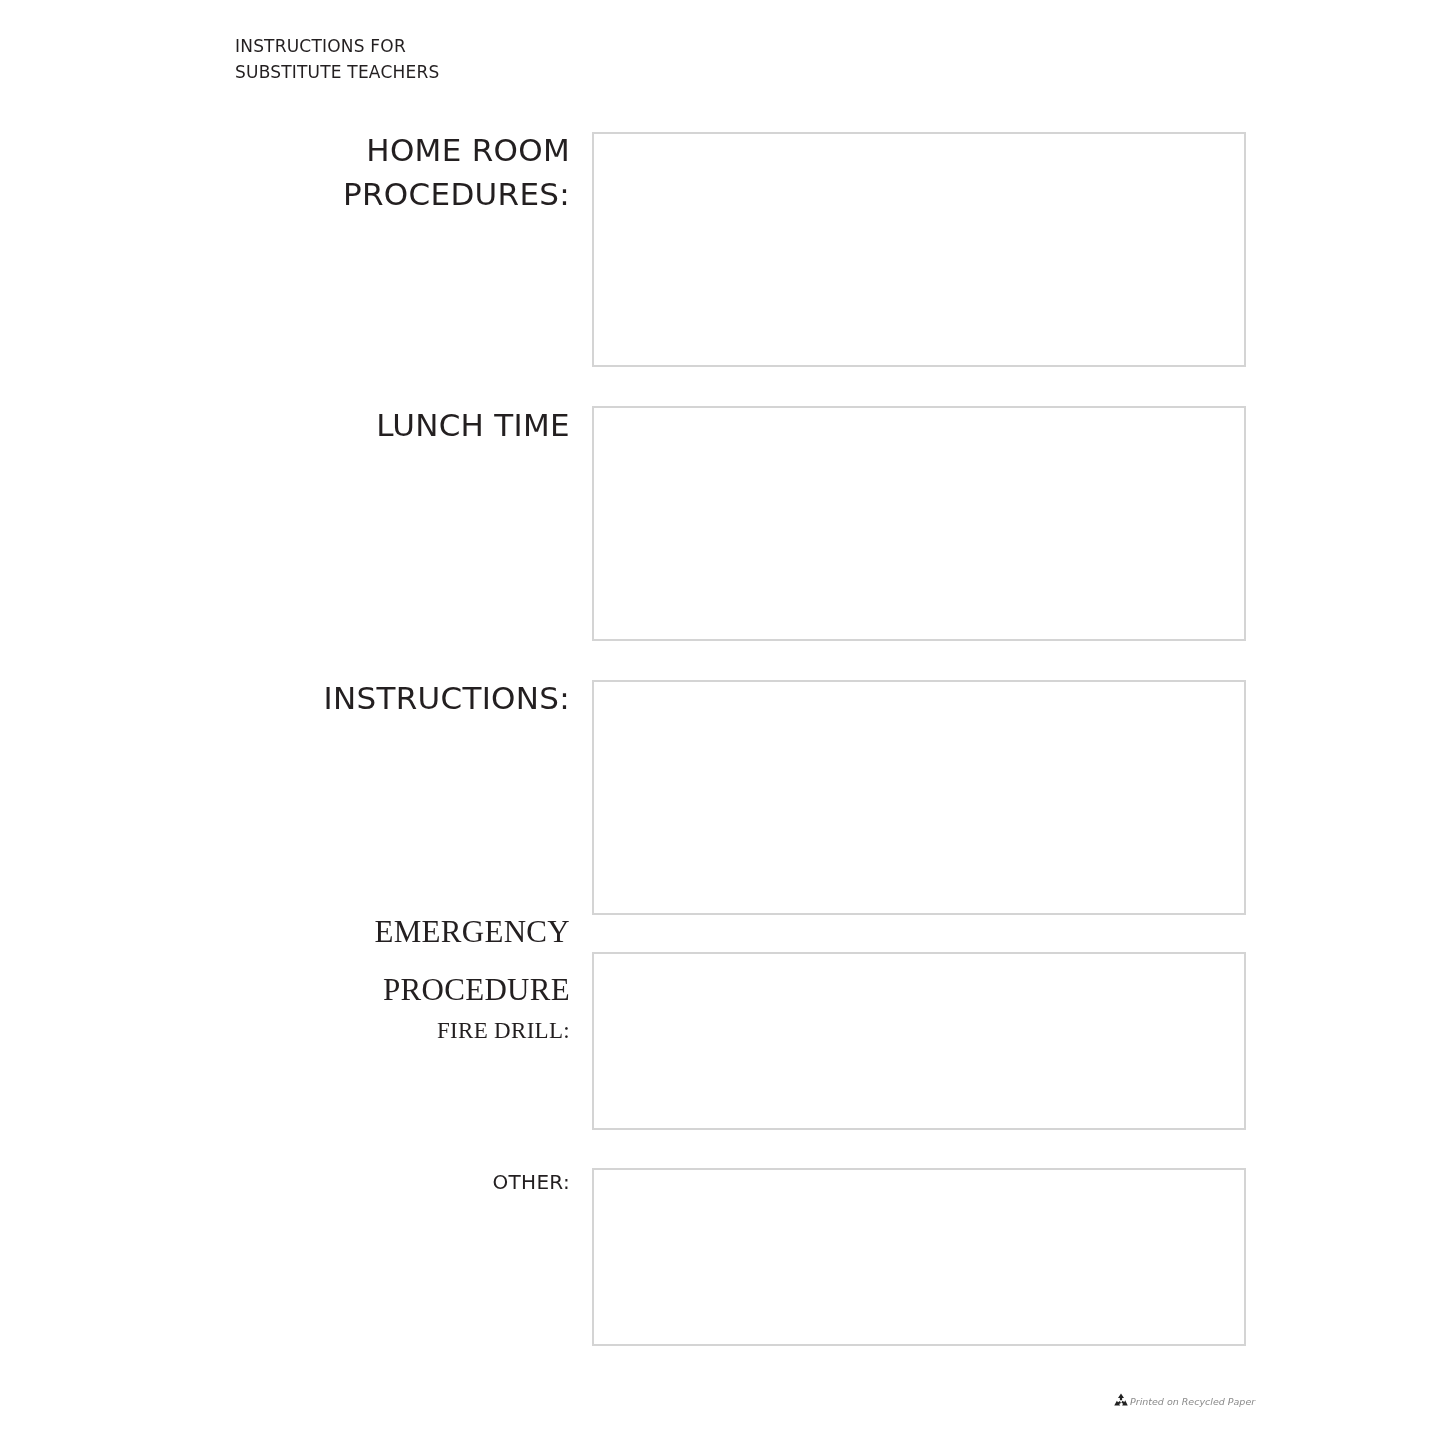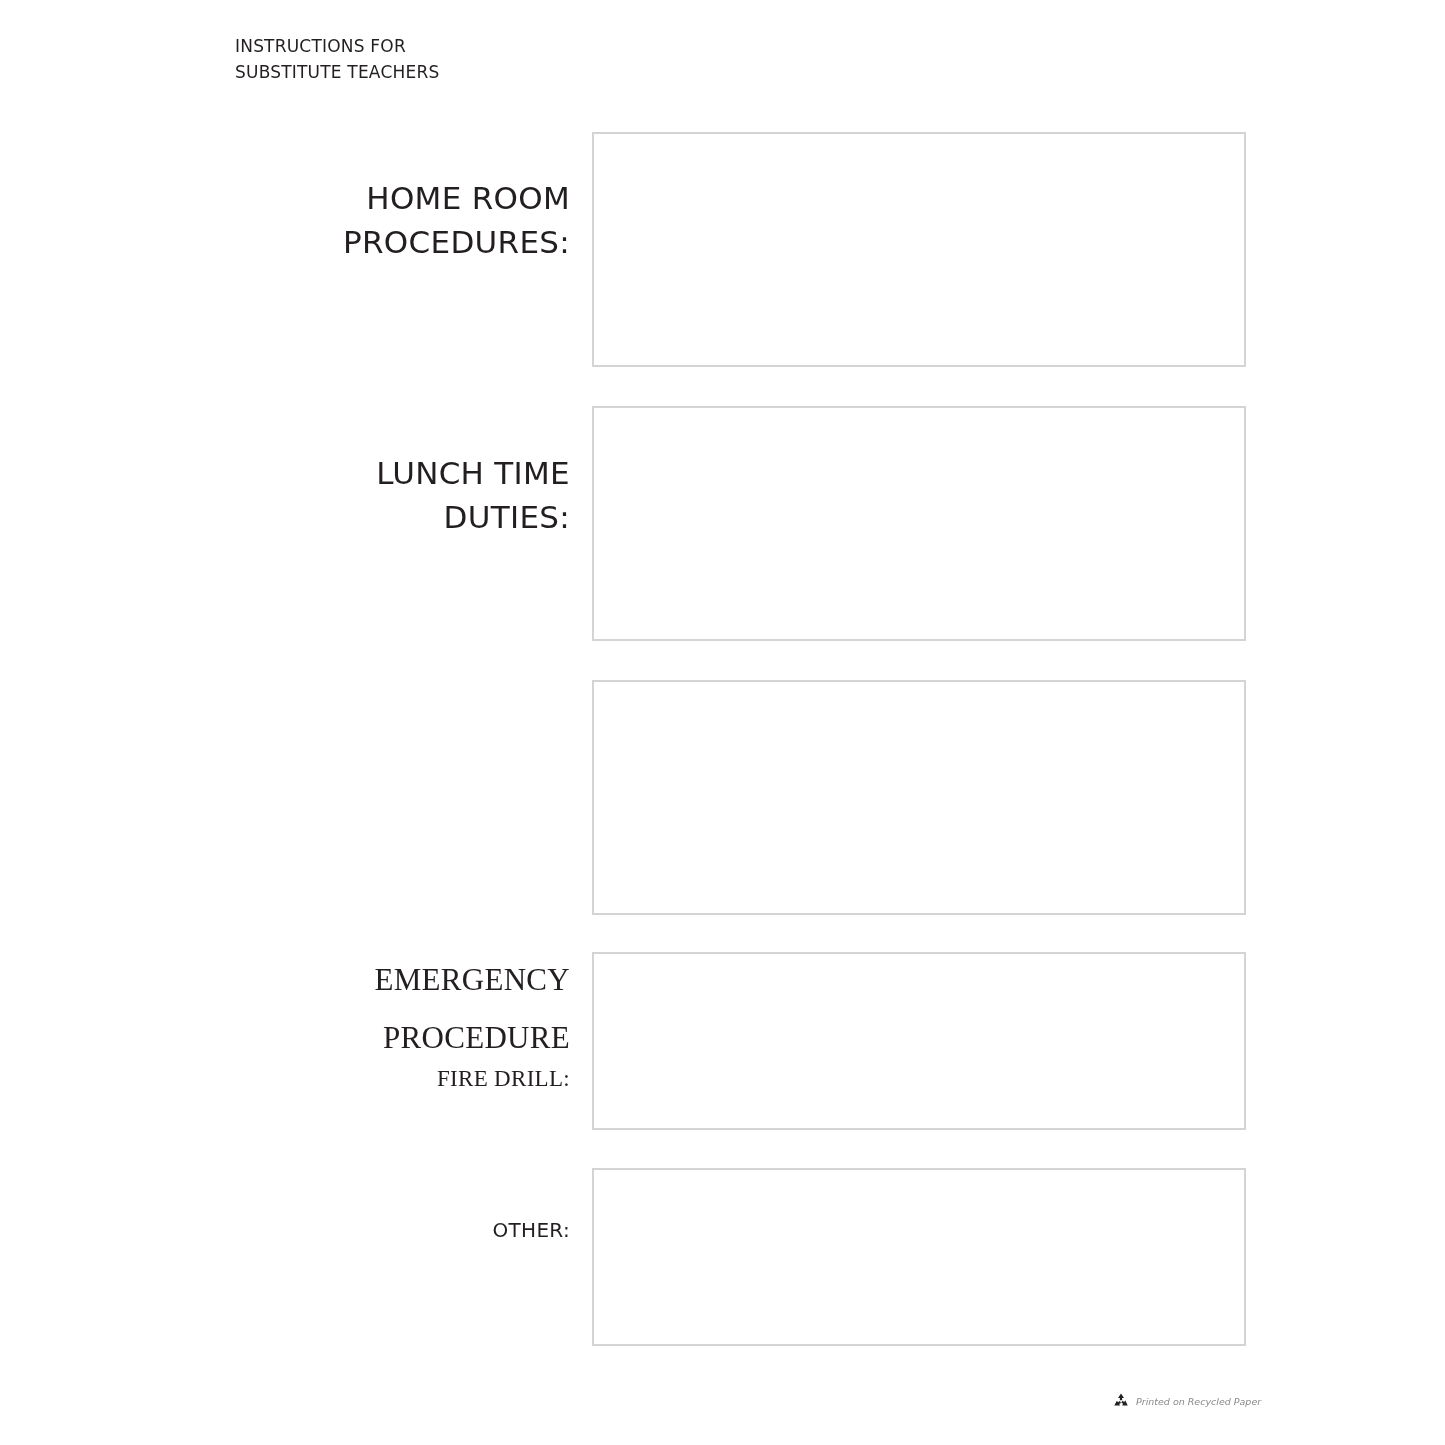--- a/index.html
+++ b/index.html
@@ -1,47 +1,47 @@
 <!DOCTYPE html>
 <html><head>
 <meta charset="utf-8">
 <style>
   html, body { margin: 0; padding: 0; background: #ffffff; }
   body { width: 1445px; height: 1445px; position: relative; overflow: hidden;
          font-family: "DejaVu Sans", sans-serif; color: #231f20; }
   .header { position: absolute; left: 235px; top: 33px; font-size: 17px; line-height: 26px; letter-spacing: 0.2px; }
-  .label { position: absolute; right: 875px; text-align: right; font-size: 31px; line-height: 44px; letter-spacing: 0.3px; margin-top: 48px; }
+  .label { position: absolute; right: 875px; text-align: right; font-size: 31px; line-height: 44px; letter-spacing: 0.3px; }
   .label .sub { display: block; font-size: 23px; line-height: 30px; margin-top: 4px; }
   .label.small { font-size: 20px; line-height: 30px; }
   .box { position: absolute; left: 592px; width: 654px; border: 2px solid #d4d4d4; box-sizing: border-box; }
-  .footer { position: absolute; left: 1112px; top: 1392px; display: flex; align-items: center; gap: 6px;
+  .footer { position: absolute; left: 1112px; top: 1392px; display: flex; align-items: center; 
             font-size: 9.5px; font-style: italic; color: #8a8a8a; }
   .recycle { width: 18px; height: 18px; }
 </style>
 </head>
 <body>
 
 <div class="header">
   <div>INSTRUCTIONS FOR</div>
   <div>SUBSTITUTE TEACHERS</div>
 </div>
 
 <div class="label" style="top:128px;">
   <div>HOME ROOM</div>
   <div>PROCEDURES:</div>
 </div>
 <div class="box" style="top:132px;height:235px;"></div>
 
 <div class="label" style="top:403px;text-align:right;">
   <div>LUNCH TIME</div>
-  <div>DUTIES:</div>
 </div>
 <div class="box" style="top:406px;height:235px;"></div>
 
 <div class="label" style="top:676px;">
+  <div>INSTRUCTIONS:</div>
 </div>
 <div class="box" style="top:680px;height:235px;"></div>
 
 <div class="label" style="top:910px;font-family:Liberation Serif, serif;">
   <div>EMERGENCY</div>
   <div style="margin-top:14px;">PROCEDURE</div>
   <span class="sub">FIRE DRILL:</span>
 </div>
 <div class="box" style="top:952px;height:178px;"></div>
 

